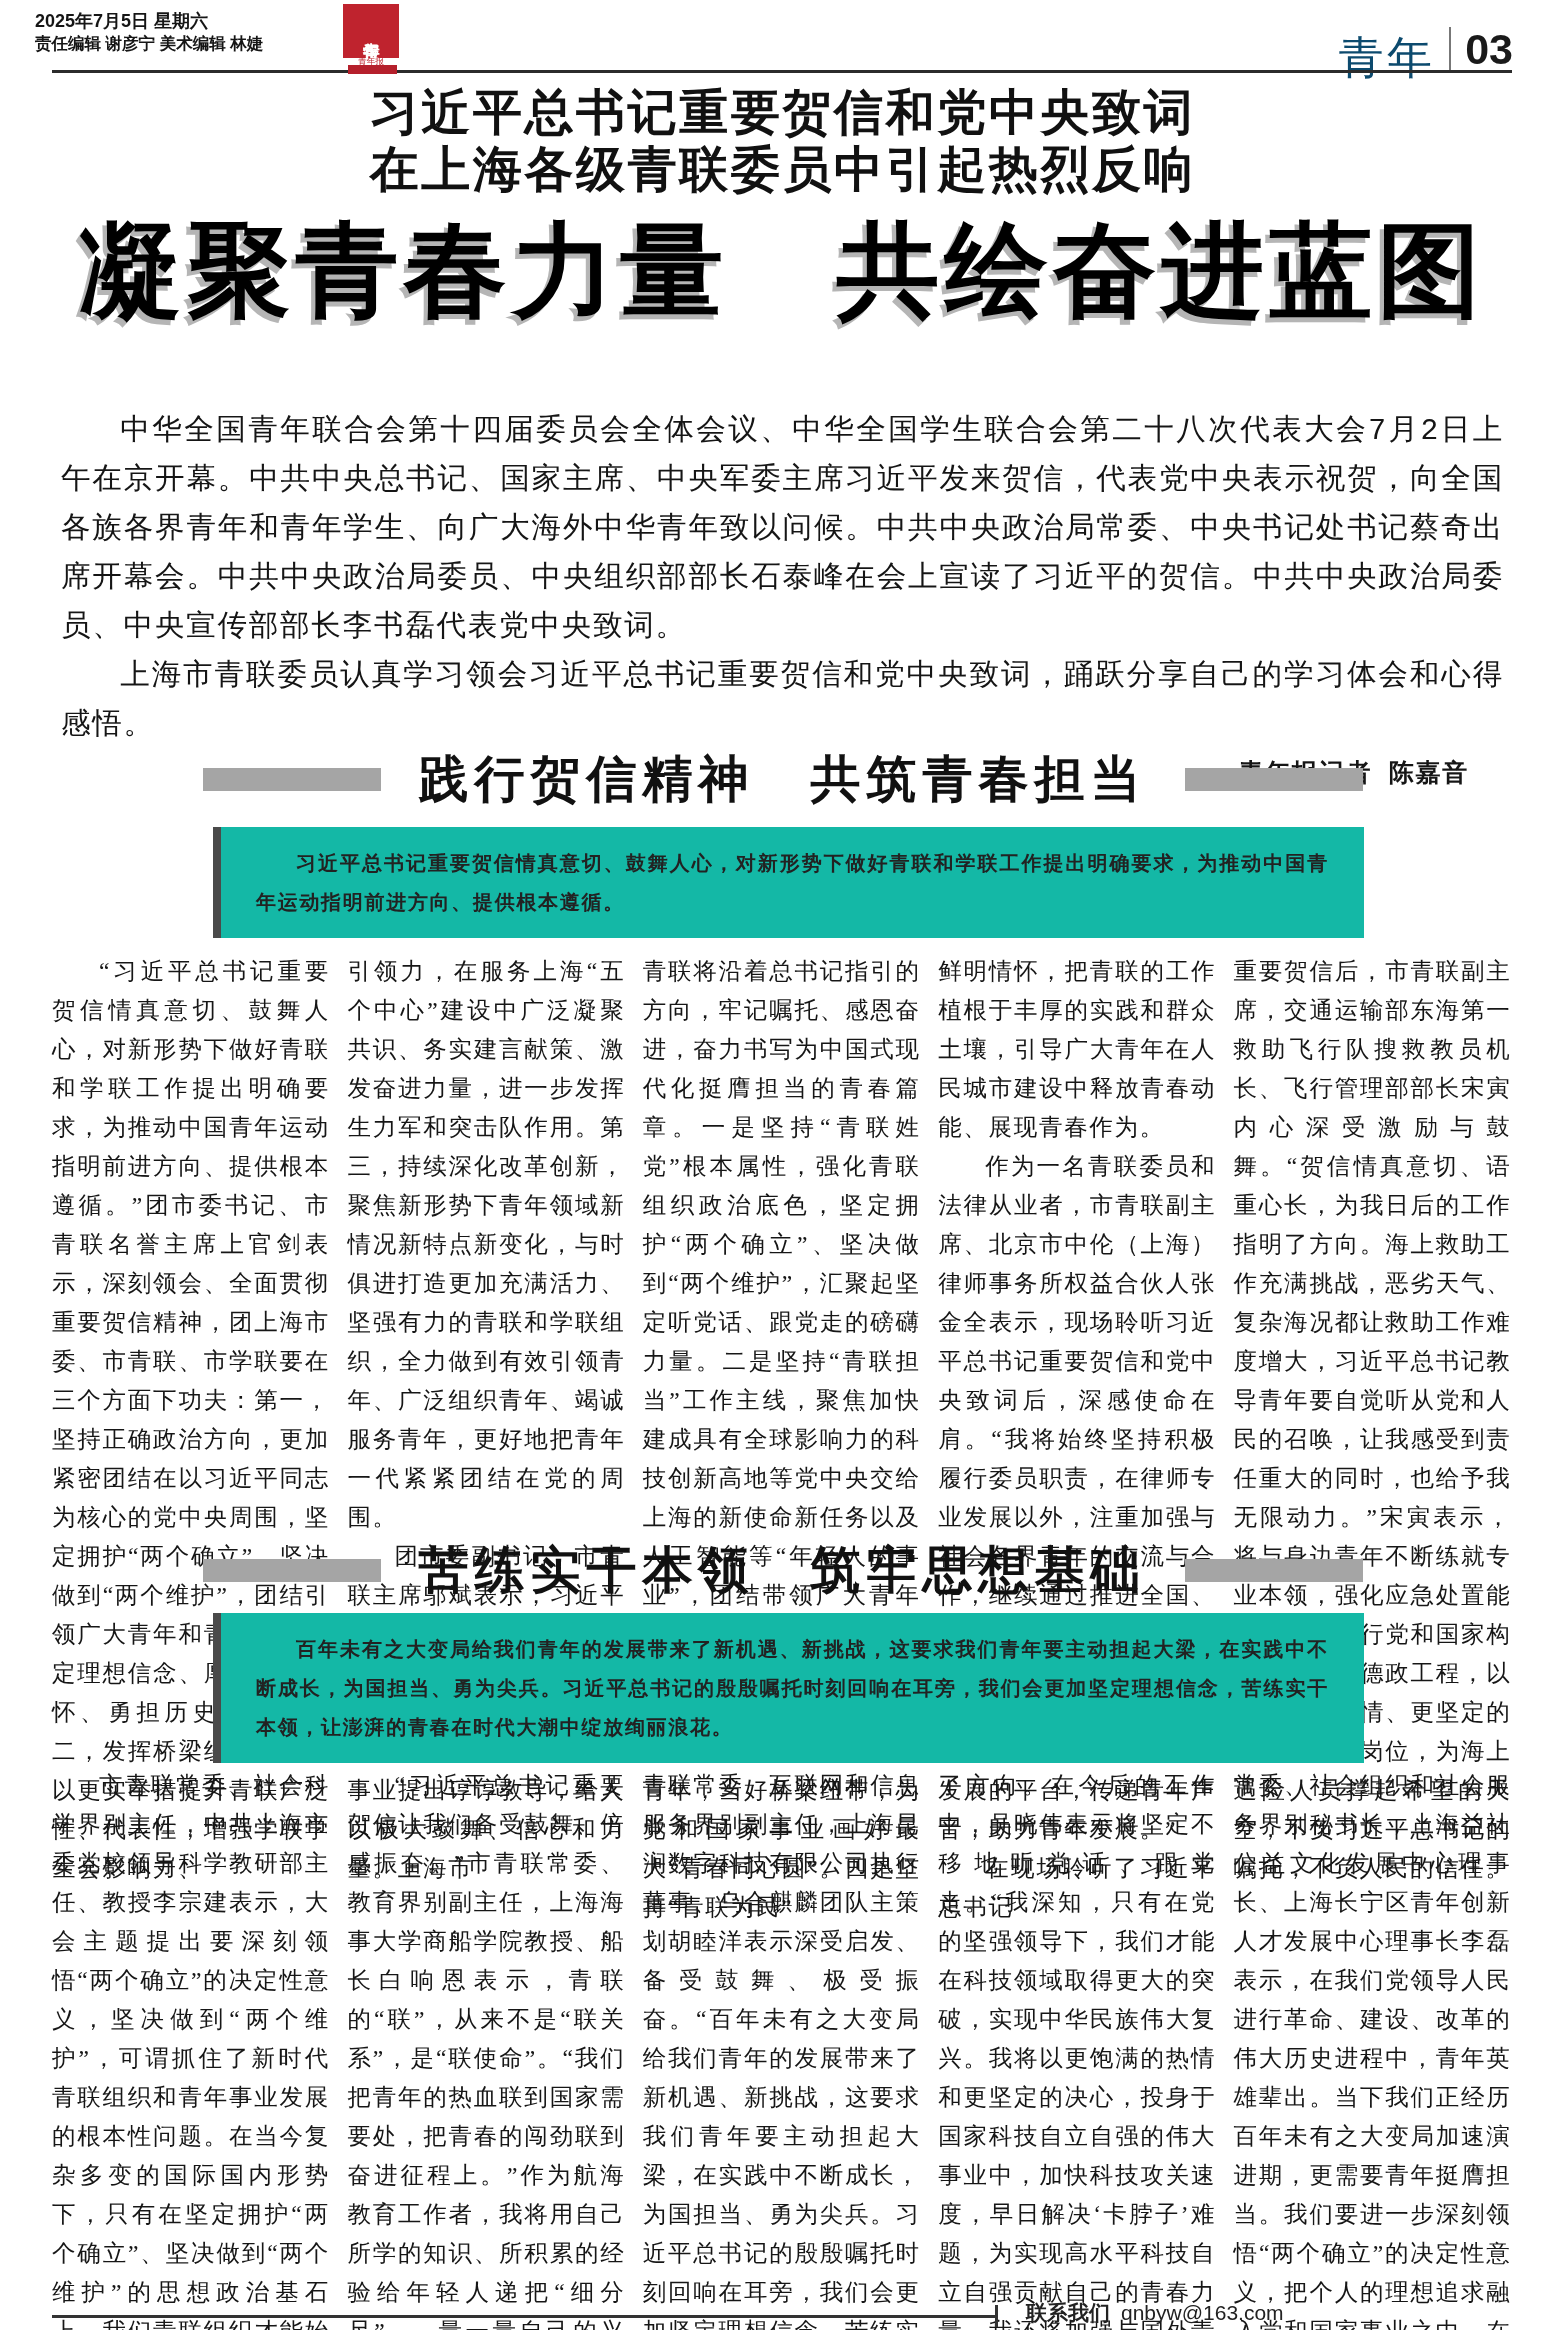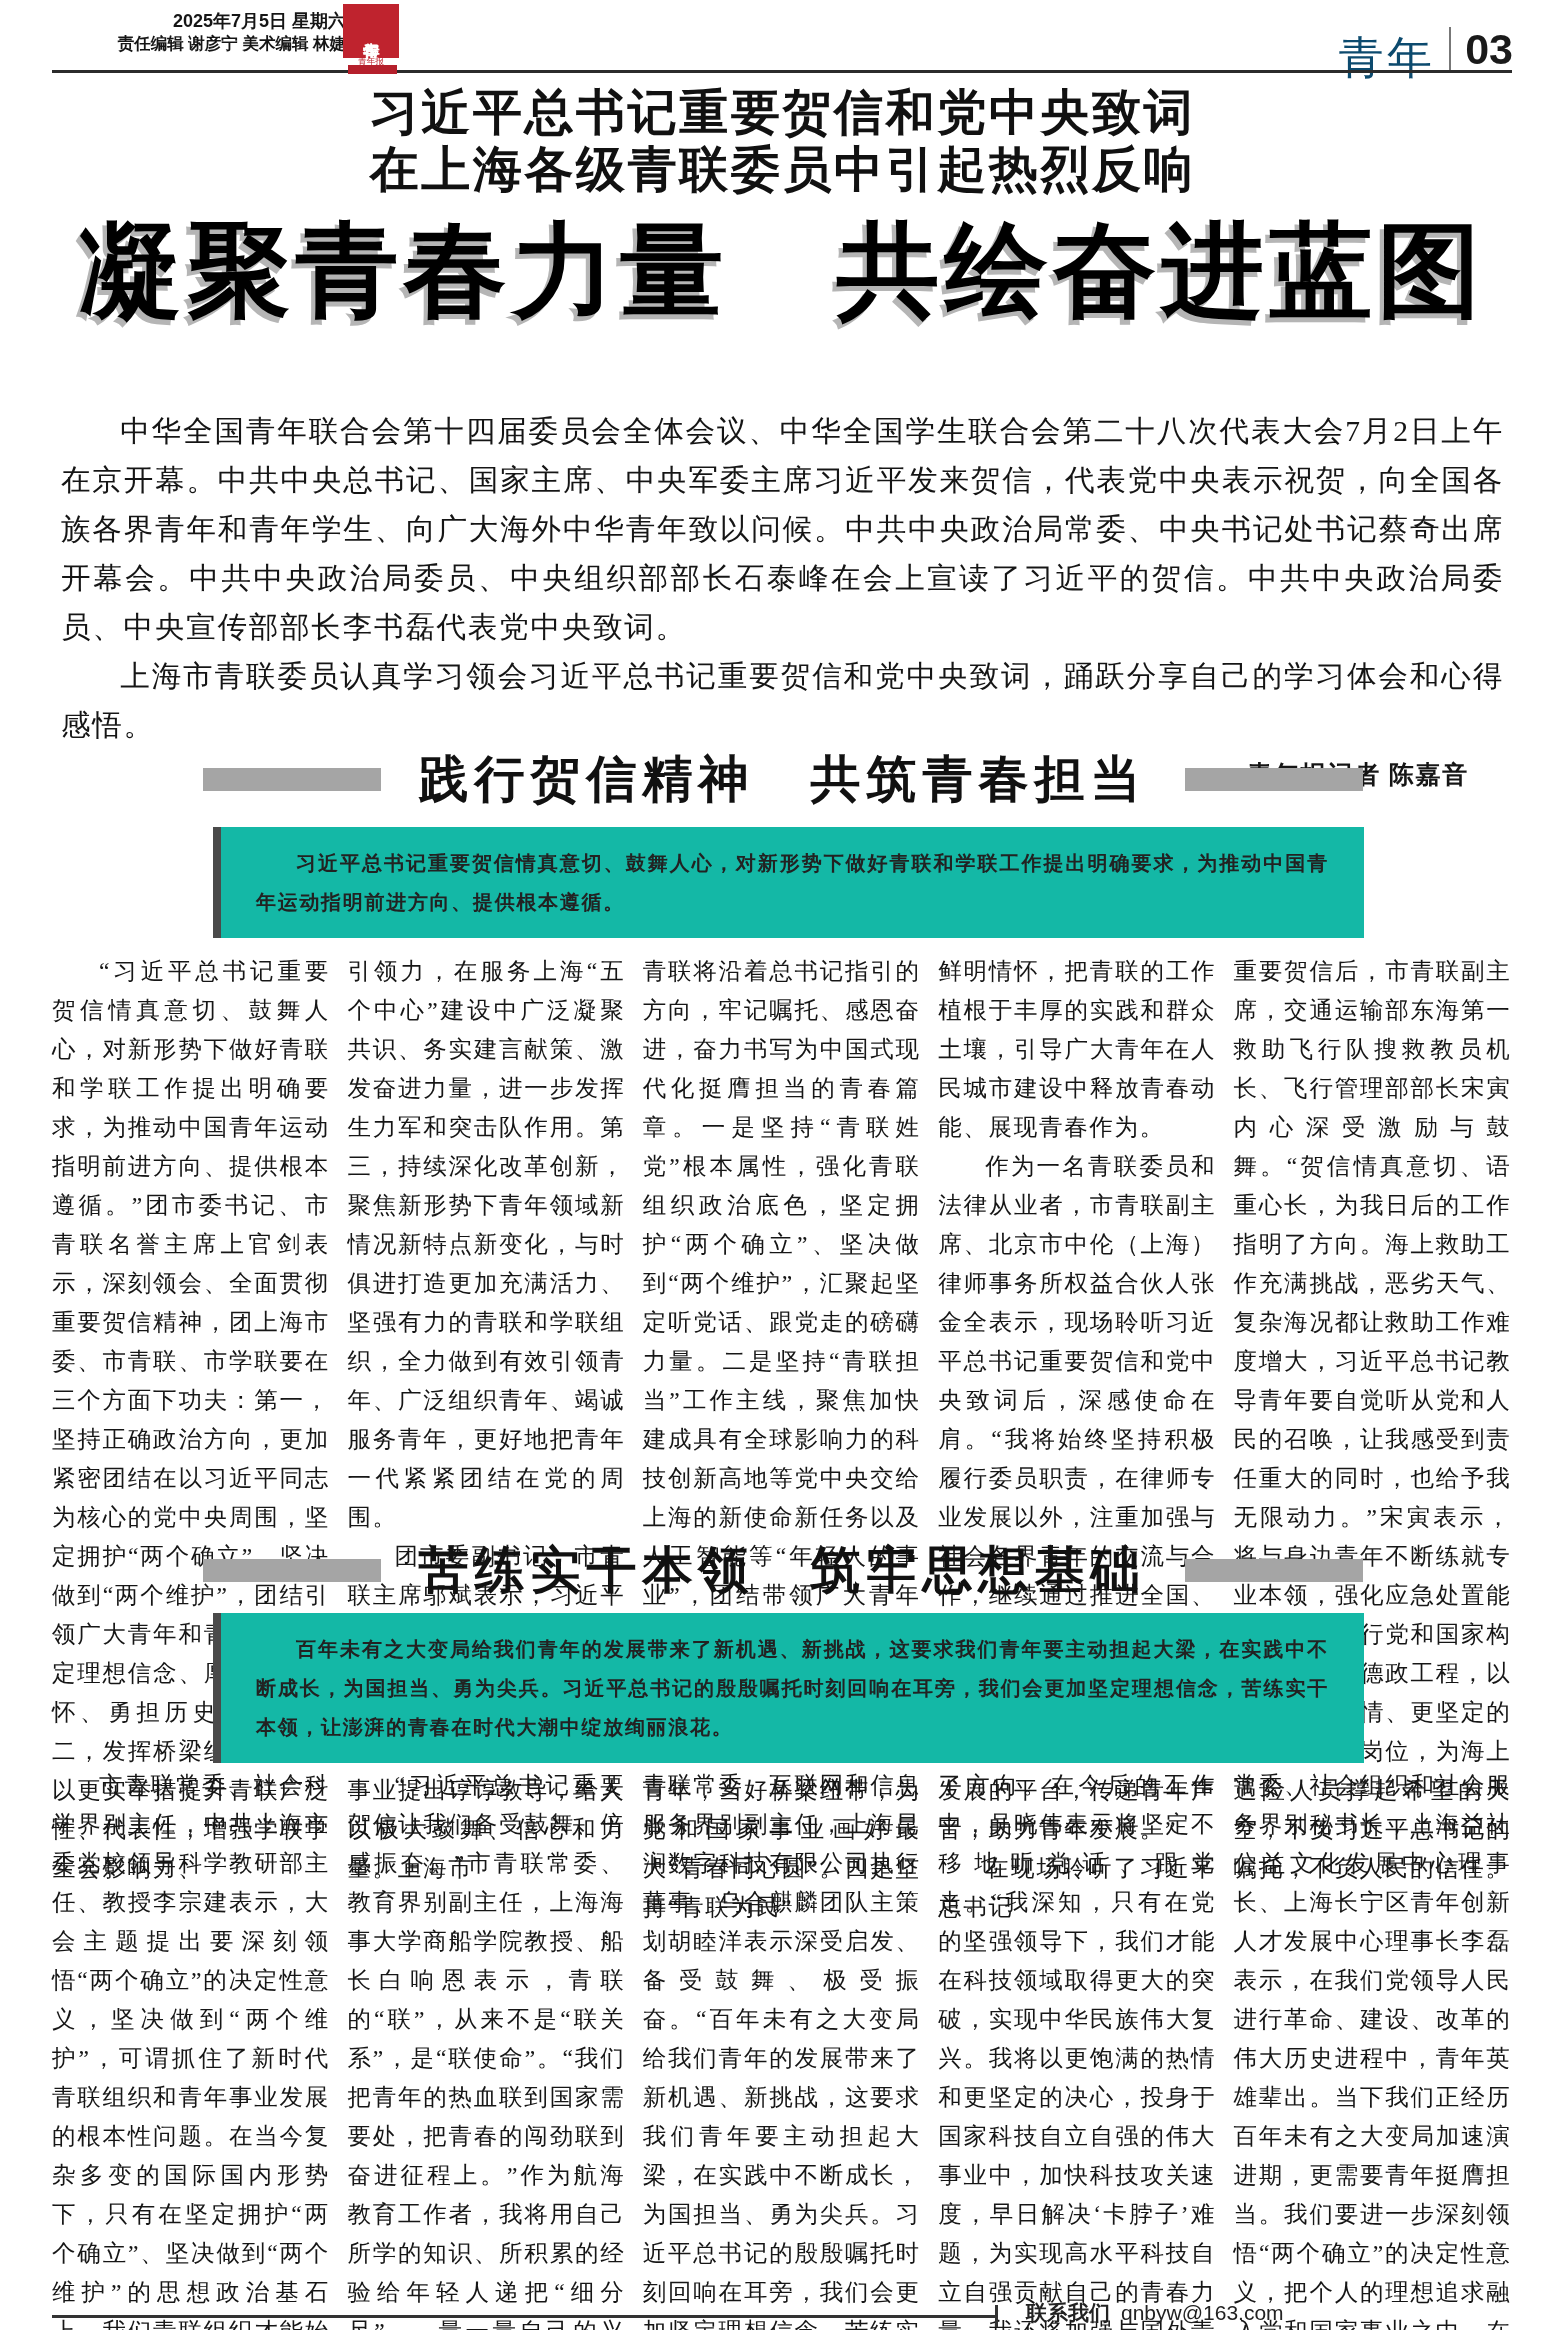--- a/index.html
+++ b/index.html
@@ -1,21 +1,21 @@
 <!DOCTYPE html>
 <html style="font-size:14px"><head>
 <meta charset="utf-8">
 <style>
   html,body{margin:0;padding:0;background:#ffffff;}
   body{width:1565px;height:2330px;overflow:hidden;
        font-family:"Liberation Serif","DejaVu Serif",serif;color:#151515;}
   .page{position:relative;width:1565px;height:2330px;background:#fff;}
 
   
-  .date-block{position:absolute;left:64px;top:10.4px;width:282px;text-align:right;
+  .date-block{position:absolute;left:35px;top:10.4px;width:282px;text-align:left;
               font-family:"Liberation Sans","DejaVu Sans",sans-serif;}
   .date-line{font-size:18px;font-weight:700;line-height:22.6px;}
   .editors-line{font-size:16.5px;font-weight:700;line-height:21px;}
   .logo-box{position:absolute;left:343px;top:3.5px;width:56px;height:54px;background:#bf232e;
             display:flex;align-items:center;justify-content:center;}
   .logo-text{color:#fff;font-size:16.5px;font-weight:700;writing-mode:vertical-rl;
              letter-spacing:0.9px;font-family:"Liberation Serif",serif;}
   .logo-caption{position:absolute;left:343px;top:57px;width:56px;text-align:center;
                 color:#bf232e;font-size:8.7px;line-height:9.6px;}
   .page-corner{position:absolute;right:52px;top:10.4px;display:flex;align-items:center;gap:14px;
@@ -32,21 +32,21 @@
           font-size:49px;font-weight:700;letter-spacing:2.6px;color:#111;}
   .kicker1{top:80px;}
   .kicker2{top:137px;}
   .main-headline{position:absolute;left:0;top:203px;width:1565px;text-align:center;
           font-family:"Liberation Sans","DejaVu Sans",sans-serif;
           font-size:103px;font-weight:900;letter-spacing:5.2px;color:#000;white-space:nowrap;
           text-shadow:-4.3px 5.2px 0 #b5b5b5;}
 
   
   .lead{position:absolute;left:61px;top:407px;width:1443px;
-        font-size:29.6px;line-height:49px;letter-spacing:1.7px;text-align:justify;}
+        font-size:29.6px;line-height:49px;letter-spacing:1.7px;text-align:justify;font-family:Liberation Mono, monospace;}
   .lead p{margin:0;text-indent:2em;}
   .byline{margin-top:7px;text-align:right;padding-right:35px;
           font-size:25px;font-weight:700;text-indent:0 !important;}
 
   
   .sec-header{position:absolute;left:0;width:1565px;display:flex;align-items:center;
               justify-content:center;gap:38px;}
   .sec1-header{top:746px;}
   .sec2-header{top:1537px;}
   .sec-bar{width:178px;height:22.6px;background:#a5a5a5;}

